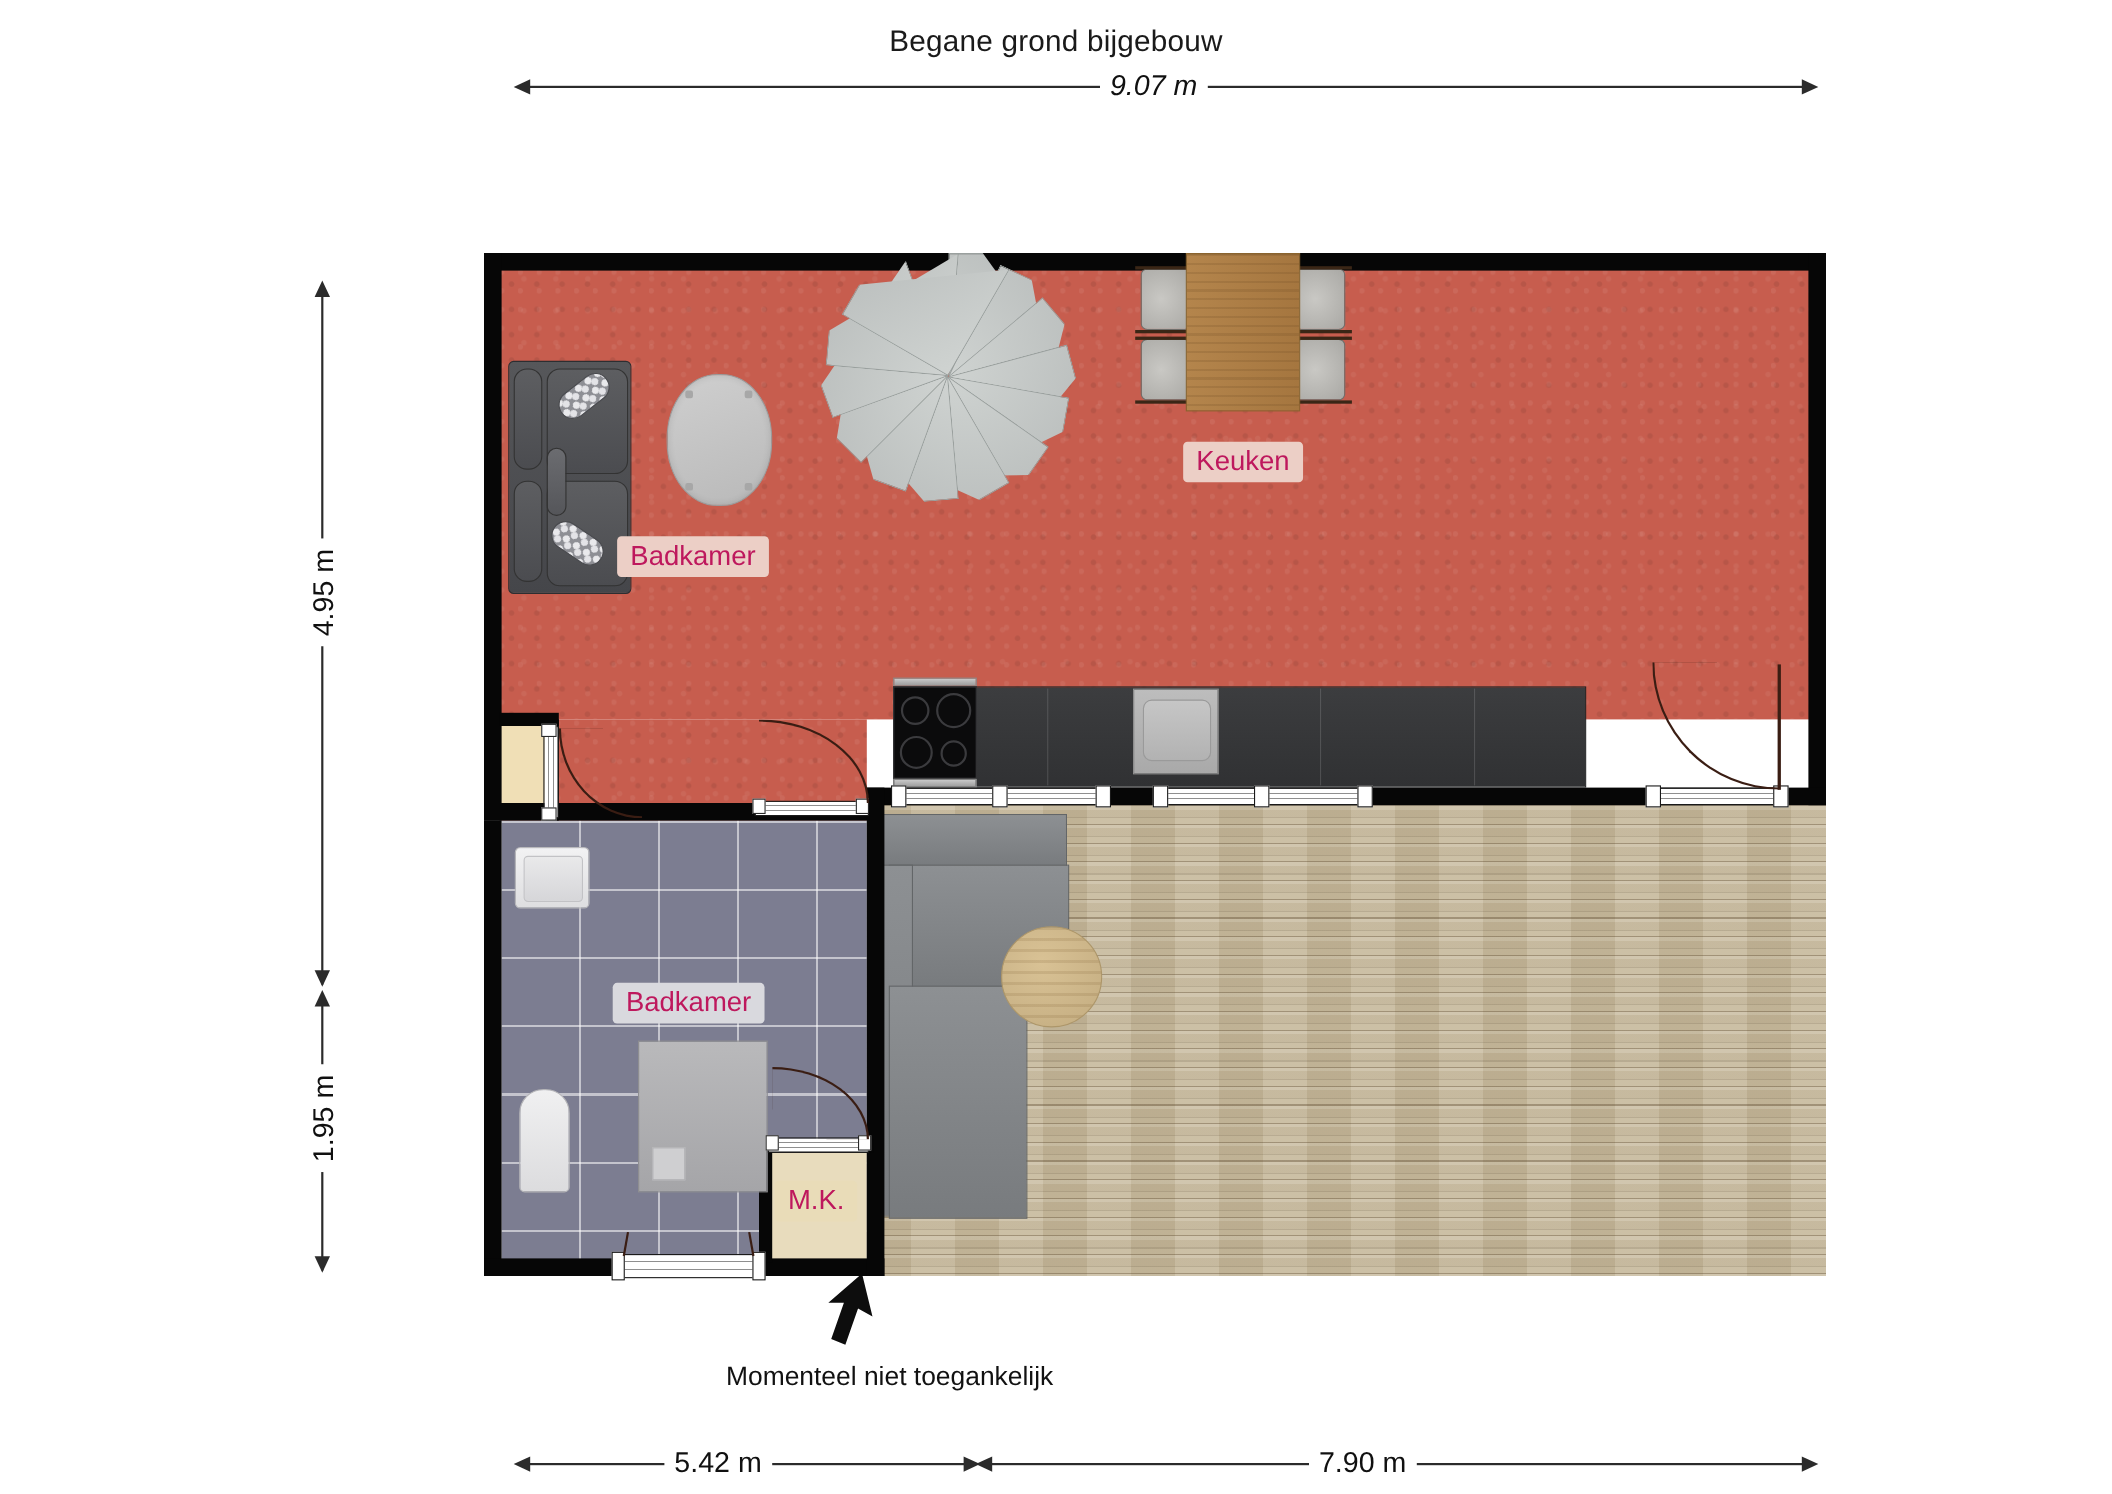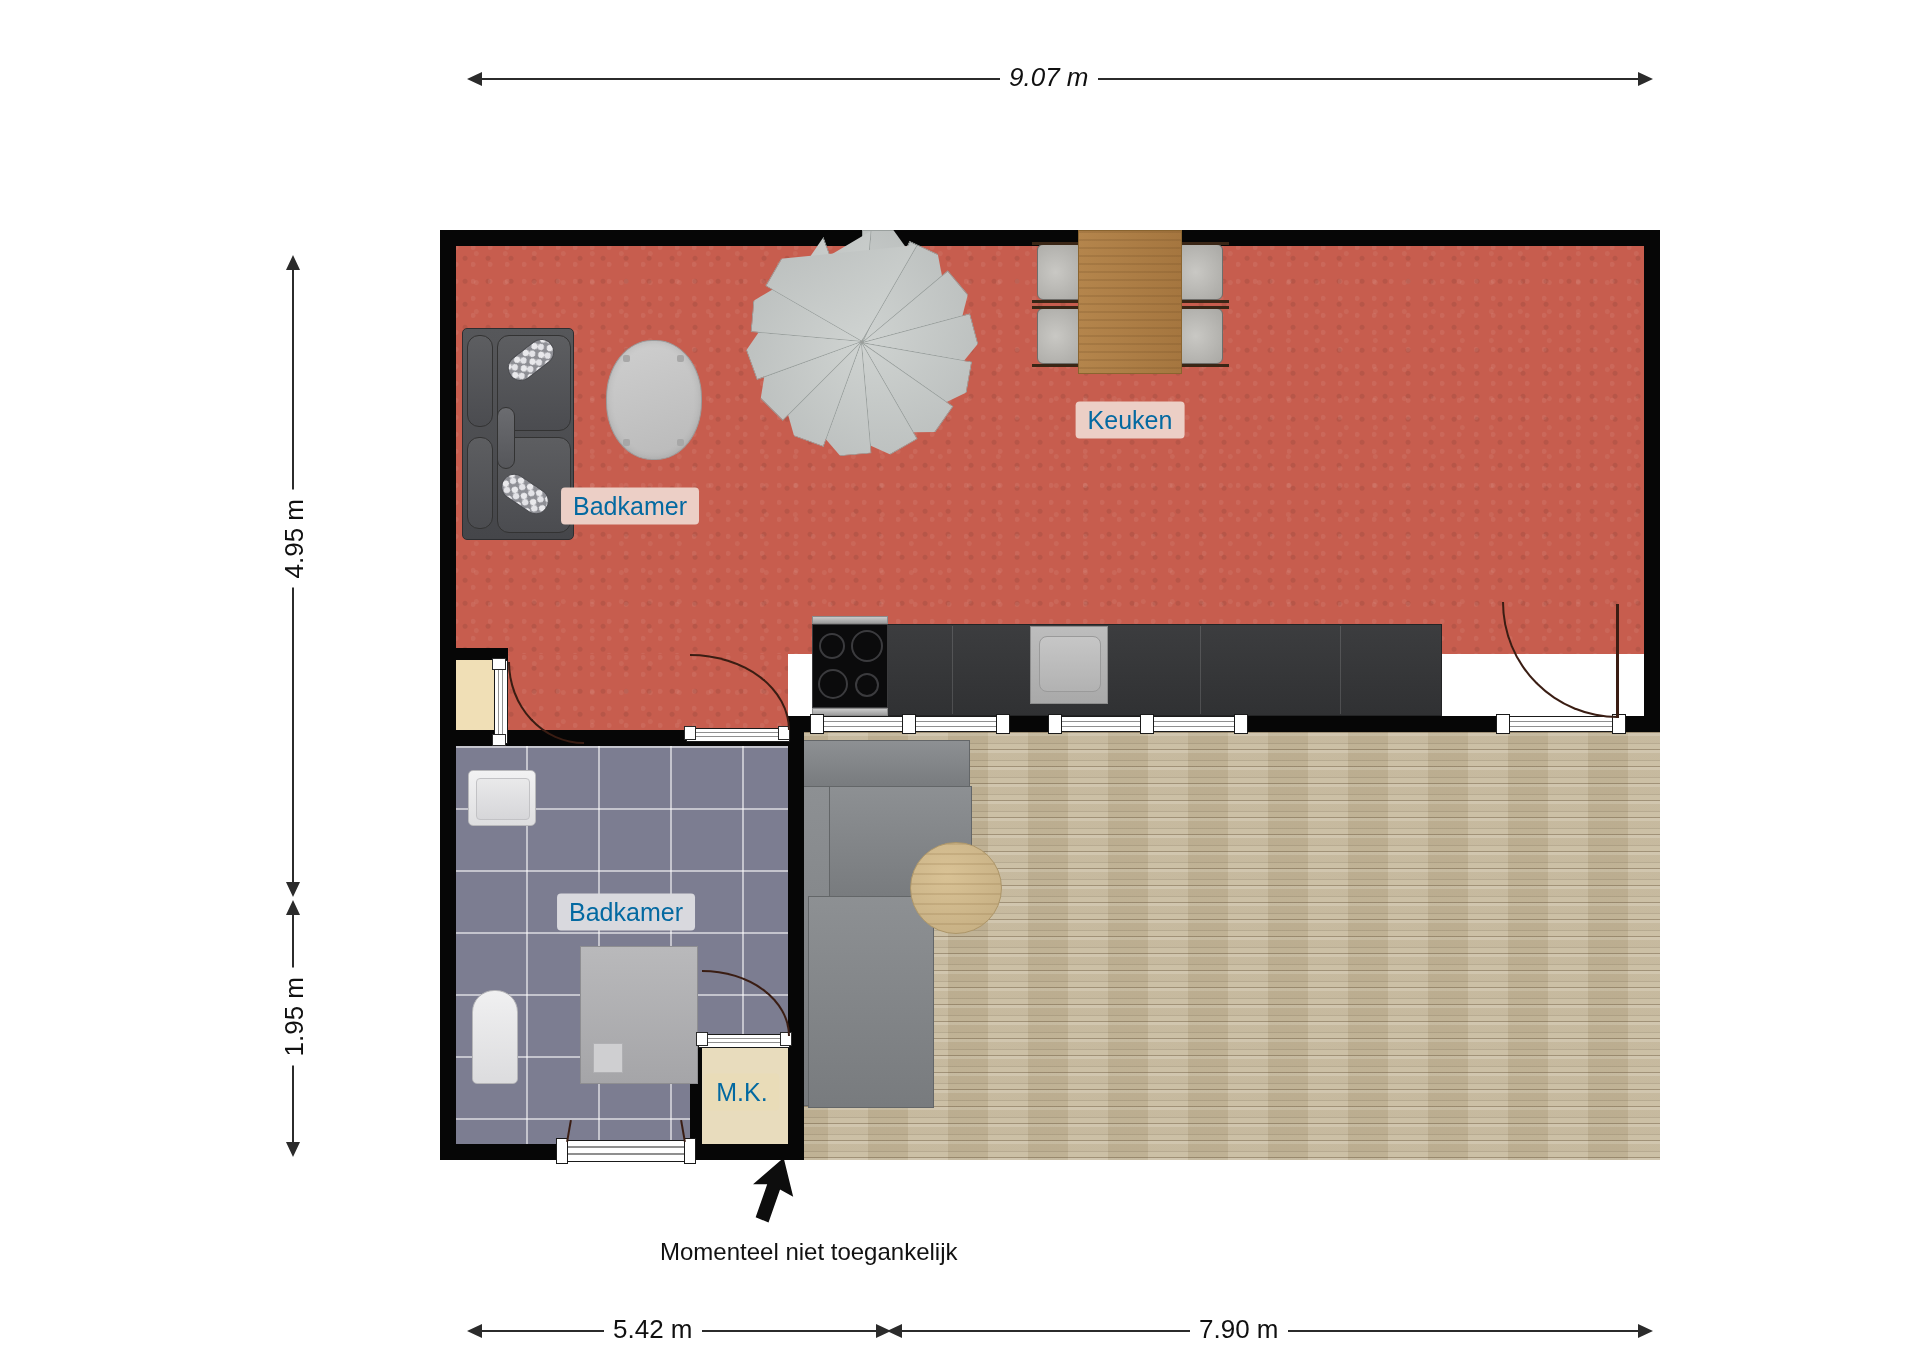--- a/index.html
+++ b/index.html
@@ -68,21 +68,21 @@
         rgba(60,45,25,.14) 11px 12px,
         transparent 12px 17px),
       repeating-linear-gradient(to right,
         rgba(120,100,70,.10) 0 40px,
         rgba(255,255,255,.08) 40px 80px),
       #c8bb9e;
   }
 
   
   .room-tag {
-    position:absolute; font-size:25px; color:#0369a1;
+    position:absolute; font-size:25px; color:#be185d;
     padding:4px 12px; border-radius:4px; white-space:nowrap;
     transform: translate(-50%,-50%);
     text-align: center;
   }
   .tag-red   { background:#eccfc6; }
   .tag-gray  { background:#d9d9de; }
   .tag-cream { background:#e9dcb8; font-size:25px; }
 
   
   .furn { position:absolute; }
@@ -188,20 +188,21 @@
 
   
   #callout-arrow { position:absolute; }
   #callout-text { position:absolute; font-size:24px; color:#111; white-space:nowrap; }
 </style>
 </head>
 <body>
 
 <div id="stage">
 
+  <div class="txt" id="plan-title">Begane grond bijgebouw</div>
 
   <div>
     <div class="dline-h" style="left:480px; top:78px; width:1160px;"></div>
     <div class="arrow arr-l" style="left:467px; top:72px;"></div>
     <div class="arrow arr-r" style="left:1638px; top:72px;"></div>
     <div class="txt dim-label" style="left:1000px; top:62px;font-style:italic;">9.07 m</div>
   </div>
 
   <div>
     <div class="dline-v" style="left:292px; top:268px; height:627px;"></div>

